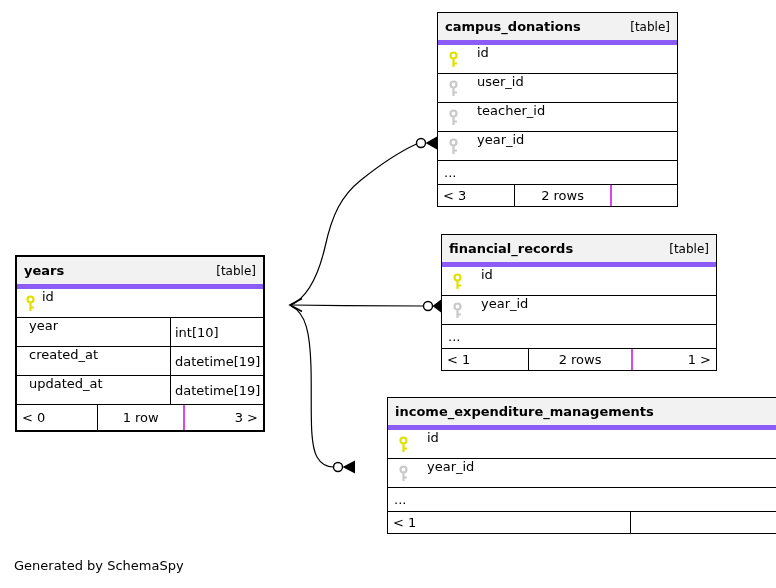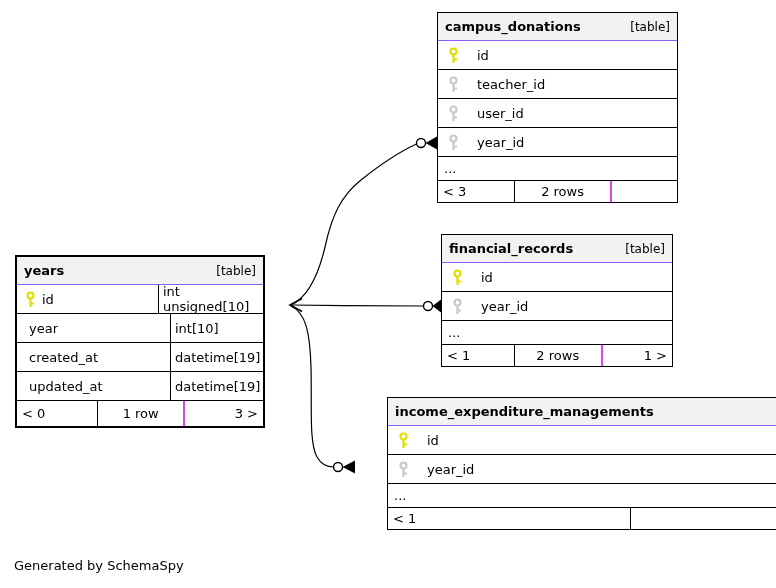--- a/index.html
+++ b/index.html
@@ -1,26 +1,26 @@
 <!DOCTYPE html>
 <html><head>
 <meta charset="utf-8">
 <style>
   html,body{margin:0;padding:0;background:#fff;}
   .canvas{position:relative;width:776px;height:588px;background:#ffffff;
           font-family:"DejaVu Sans","Liberation Sans",sans-serif;color:#000;overflow:hidden;}
   svg.edges{position:absolute;left:0;top:0;width:776px;height:588px;}
   .etable{position:absolute;border:1px solid #000;background:#fff;font-size:13px;box-sizing:border-box;}
   .etable.focus{border-width:2px;}
-  .thead{height:27px;border-bottom:1px solid #8b5cf6;background:#f2f2f2;
+  .thead{height:27px;border-bottom:5px solid #8b5cf6;background:#f2f2f2;
          display:flex;align-items:center;justify-content:space-between;padding:0 7px;}
   .tname{font-weight:bold;}
   .ttag{font-size:12px;}
   .trow{height:28px;border-bottom:1px solid #000;display:flex;align-items:stretch;}
-  .namecell{display:flex;align-items:center;flex:1;min-width:0;}
+  .namecell{display:flex;flex:1;min-width:0;}
   .key{display:inline-flex;align-items:center;margin-left:10px;margin-right:18px;}
   .pk{color:#e0e000;}
   .fk{color:#c9c9c9;}
   .focus .key{margin-left:8px;margin-right:6px;}
   .focus .namecell{width:141px;flex:none;}
   .focus .nokey{padding-left:12px;}
   .typecell{flex:1;border-left:1px solid #000;display:flex;align-items:center;padding-left:4px;}
   .tdots{height:23px;border-bottom:1px solid #000;display:flex;align-items:center;padding-left:6px;}
   .tfoot{height:21px;display:flex;align-items:stretch;}
   .focus .tfoot{height:25px;}
@@ -73,33 +73,33 @@
     </div>
     <div class="trow">
       <div class="namecell">
           <span class="key fk">
             <svg width="11" height="17" viewBox="0 0 11 17">
               <circle cx="5.5" cy="4.5" r="3" fill="none" stroke="currentColor" stroke-width="2.2"></circle>
               <line x1="5.5" y1="7.5" x2="5.5" y2="16" stroke="currentColor" stroke-width="2.2"></line>
               <line x1="5.5" y1="12.5" x2="9" y2="12.5" stroke="currentColor" stroke-width="2"></line>
             </svg>
           </span>
+          <span>user_id</span>
+        </div>
+    </div>
+    <div class="trow">
+      <div class="namecell">
+          <span class="key fk">
+            <svg width="11" height="17" viewBox="0 0 11 17">
+              <circle cx="5.5" cy="4.5" r="3" fill="none" stroke="currentColor" stroke-width="2.2"></circle>
+              <line x1="5.5" y1="7.5" x2="5.5" y2="16" stroke="currentColor" stroke-width="2.2"></line>
+              <line x1="5.5" y1="12.5" x2="9" y2="12.5" stroke="currentColor" stroke-width="2"></line>
+            </svg>
+          </span>
           <span>teacher_id</span>
-        </div>
-    </div>
-    <div class="trow">
-      <div class="namecell">
-          <span class="key fk">
-            <svg width="11" height="17" viewBox="0 0 11 17">
-              <circle cx="5.5" cy="4.5" r="3" fill="none" stroke="currentColor" stroke-width="2.2"></circle>
-              <line x1="5.5" y1="7.5" x2="5.5" y2="16" stroke="currentColor" stroke-width="2.2"></line>
-              <line x1="5.5" y1="12.5" x2="9" y2="12.5" stroke="currentColor" stroke-width="2"></line>
-            </svg>
-          </span>
-          <span>user_id</span>
         </div>
     </div>
     <div class="trow">
       <div class="namecell">
           <span class="key fk">
             <svg width="11" height="17" viewBox="0 0 11 17">
               <circle cx="5.5" cy="4.5" r="3" fill="none" stroke="currentColor" stroke-width="2.2"></circle>
               <line x1="5.5" y1="7.5" x2="5.5" y2="16" stroke="currentColor" stroke-width="2.2"></line>
               <line x1="5.5" y1="12.5" x2="9" y2="12.5" stroke="currentColor" stroke-width="2"></line>
             </svg>
@@ -108,21 +108,21 @@
         </div>
     </div>
     <div class="tdots">...</div>
     <div class="tfoot">
       <div class="fcell c1" style="flex:77 0 0;">&lt; 3</div>
       <div class="fcell c2" style="flex:100 0 0;">2 rows</div>
       <div class="fcell c3" style="flex:64 0 0;"></div>
     </div>
   </div>
 
-  <div class="etable" style="left:441px;top:234px;width:232px;">
+  <div class="etable" style="left:441px;top:234px;width:276px;">
     <div class="thead">
       <span class="tname">financial_records</span>
       <span class="ttag">[table]</span>
     </div>
     <div class="trow">
       <div class="namecell">
           <span class="key pk">
             <svg width="11" height="17" viewBox="0 0 11 17">
               <circle cx="5.5" cy="4.5" r="3" fill="none" stroke="currentColor" stroke-width="2.2"></circle>
               <line x1="5.5" y1="7.5" x2="5.5" y2="16" stroke="currentColor" stroke-width="2.2"></line>
@@ -197,21 +197,20 @@
       <div class="namecell">
           <span class="key pk">
             <svg width="11" height="17" viewBox="0 0 11 17">
               <circle cx="5.5" cy="4.5" r="3" fill="none" stroke="currentColor" stroke-width="2.2"></circle>
               <line x1="5.5" y1="7.5" x2="5.5" y2="16" stroke="currentColor" stroke-width="2.2"></line>
               <line x1="5.5" y1="12.5" x2="9" y2="12.5" stroke="currentColor" stroke-width="2"></line>
             </svg>
           </span>
           <span>id</span>
         </div>
-      <div class="typecell">int unsigned[10]</div>
     </div>
     <div class="trow">
       <div class="namecell nokey">
           <span>year</span>
         </div>
       <div class="typecell">int[10]</div>
     </div>
     <div class="trow">
       <div class="namecell nokey">
           <span>created_at</span>

